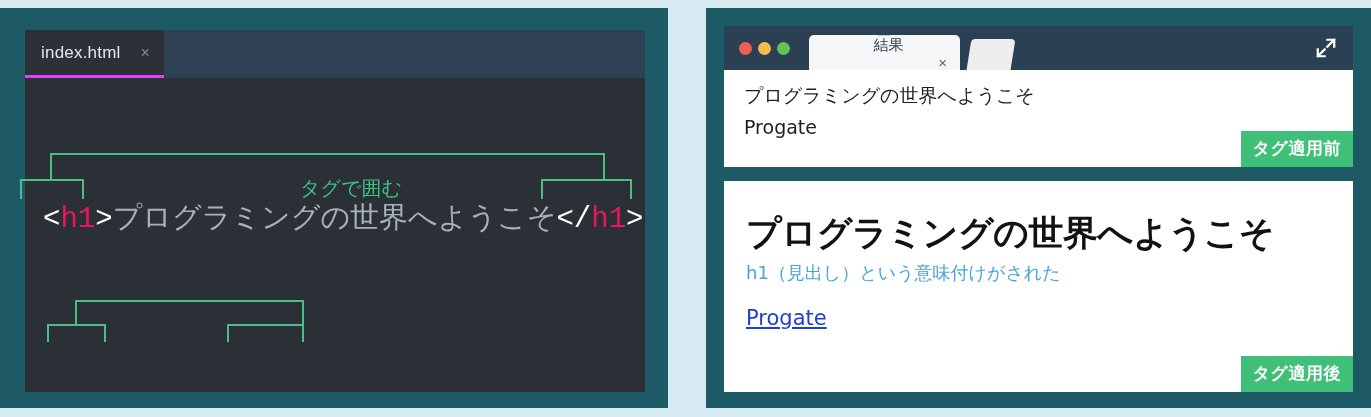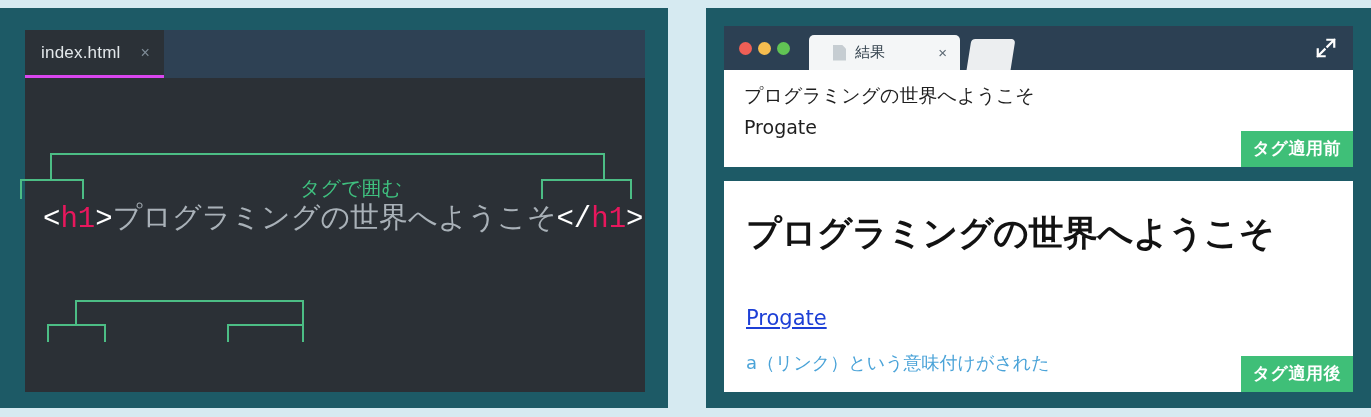--- a/index.html
+++ b/index.html
@@ -83,21 +83,21 @@
   .dot{position:absolute;top:16px;width:13px;height:13px;border-radius:50%;}
   #dot-red{left:15px;background:#ef5f56;}
   #dot-yellow{left:34px;background:#f5bd4f;}
   #dot-green{left:53px;background:#61c454;}
 
   #browser-tab{
     position:absolute;left:85px;top:9px;width:151px;height:35px;
     background:#f4f6f7;
     border-radius:5px 5px 0 0;
     display:flex;align-items:center;
-    box-sizing:border-box;padding-left:24px;
+    box-sizing:border-box;padding-left:8px;flex-direction:column;
   }
   #browser-tab .doc-icon{
     width:13px;height:16px;background:#c6cdd2;
     position:relative;display:inline-block;margin-right:9px;
     clip-path:polygon(0 0, 68% 0, 100% 26%, 100% 100%, 0 100%);
   }
   #browser-tab .btab-label{color:#31404c;font-size:15px;font-family:"DejaVu Sans","Liberation Sans",sans-serif;}
   #browser-tab .btab-close{
     margin-left:auto;margin-right:13px;color:#5b6873;font-size:15px;line-height:1;
   }
@@ -209,19 +209,19 @@
     </div>
 
     <div class="preview-card" id="preview-before">
       <div class="before-line" id="before-l1">プログラミングの世界へようこそ</div>
       <div class="before-line" id="before-l2">Progate</div>
       <div class="badge" id="badge-before">タグ適用前</div>
     </div>
 
     <div class="preview-card" id="preview-after">
       <div id="after-h1">プログラミングの世界へようこそ</div>
+      <div class="note" id="note-h1">h1（見出し）という意味付けがされた</div>
       <div id="after-link">Progate</div>
-      <div class="note" id="note-a">a（リンク）という意味付けがされた</div>
       <div class="badge" id="badge-after">タグ適用後</div>
     </div>
 
   </div>
 </div>
 
 </body></html>

